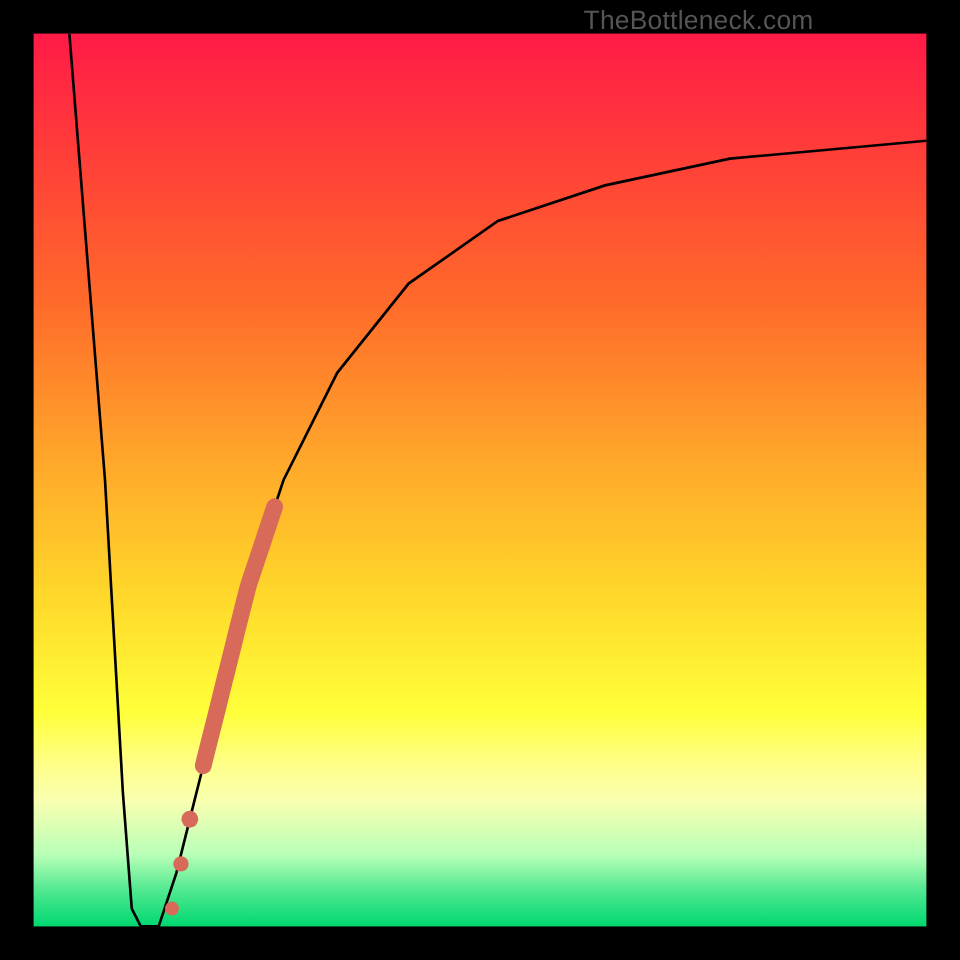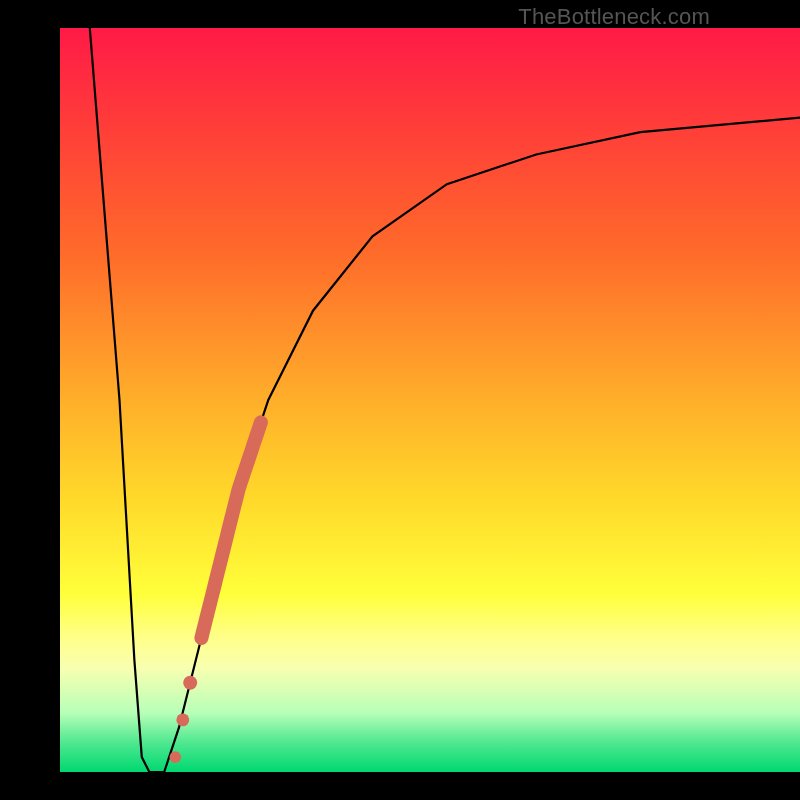--- a/index.html
+++ b/index.html
@@ -9,21 +9,20 @@
     height: 800px;
     overflow: hidden;
     background: #000;
     font-family: Arial, Helvetica, sans-serif;
   }
   .frame {
     position: relative;
     width: 708px;
     height: 800px;
     background: #000;
-    margin-left: 32px;
   }
   .plot-area {
     position: absolute;
     left: 28px;
     top: 28px;
     width: 744px;
     height: 744px;
     
     background: linear-gradient(
       to bottom,

